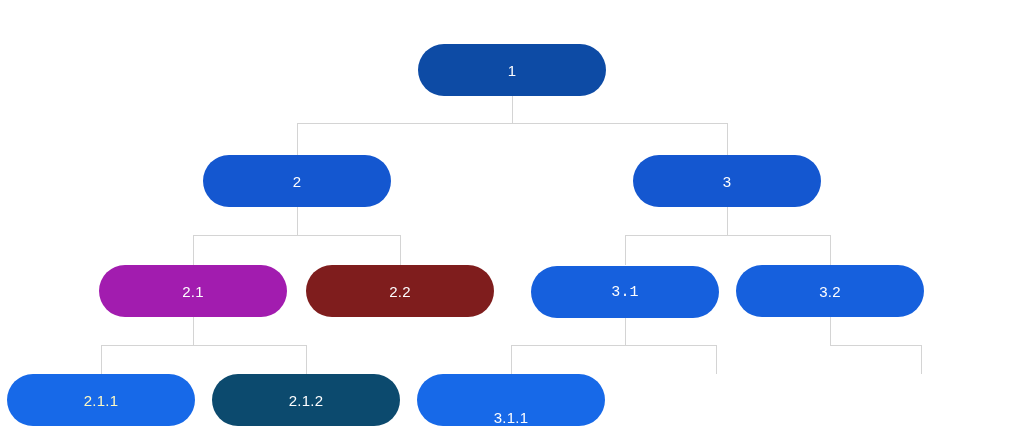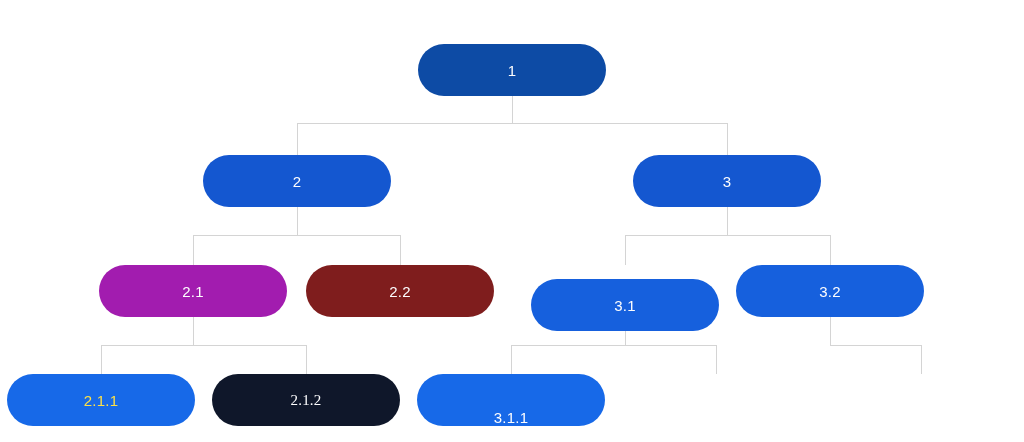--- a/index.html
+++ b/index.html
@@ -35,21 +35,21 @@
     justify-content: center;
     cursor: pointer;
     user-select: none;
   }
   
   .n1      { left: 418px; top: 44px;  }
   .n2      { left: 203px; top: 155px; }
   .n3      { left: 633px; top: 155px; }
   .n2-1    { left: 99px;  top: 265px; }
   .n2-2    { left: 306px; top: 265px; }
-  .n3-1    { left: 531px; top: 279px; }
+  .n3-1    { left: 531px; top: 266px; font-family: Liberation Mono, monospace; }
   .n3-2    { left: 736px; top: 265px; }
   .n2-1-1  { left: 7px;   top: 374px; }
   .n2-1-2  { left: 212px; top: 374px; }
   .n3-1-1  { left: 417px; top: 374px; align-items: flex-end; }
   .n3-1-2  { left: 622px; top: 374px; }
   .n3-2-1  { left: 827px; top: 374px; }
 </style>
 </head>
 <body>
 
@@ -86,23 +86,23 @@
     </div>
   <div class="node n2-2" style="background: #7f1d1d; color: rgb(253, 253, 254);">
       <span>2.2</span>
     </div>
   <div class="node n3-1" style="background: rgb(22, 96, 221); color: rgb(253, 253, 254);">
       <span>3.1</span>
     </div>
   <div class="node n3-2" style="background: rgb(22, 96, 221); color: rgb(253, 253, 254); text-align: center;">
       <span>3.2</span>
     </div>
-  <div class="node n2-1-1" style="background: rgb(23, 105, 232); color: #fde047;">
+  <div class="node n2-1-1" style="background: rgb(23, 105, 232); color: #fef9c3;">
       <span>2.1.1</span>
     </div>
-  <div class="node n2-1-2" style="background: #0f172a; color: rgb(253, 253, 254); font-family: Liberation Serif, serif;">
+  <div class="node n2-1-2" style="background: #0c4a6e; color: rgb(253, 253, 254);">
       <span>2.1.2</span>
     </div>
   <div class="node n3-1-1" style="background: rgb(23, 105, 232); color: rgb(253, 253, 254);">
       <span>3.1.1</span>
     </div>
 
 </div>
 
 </body></html>

